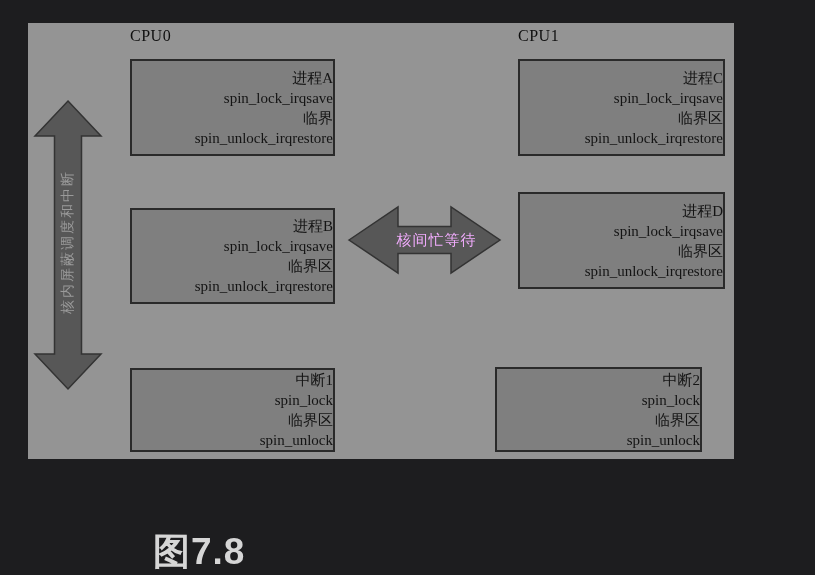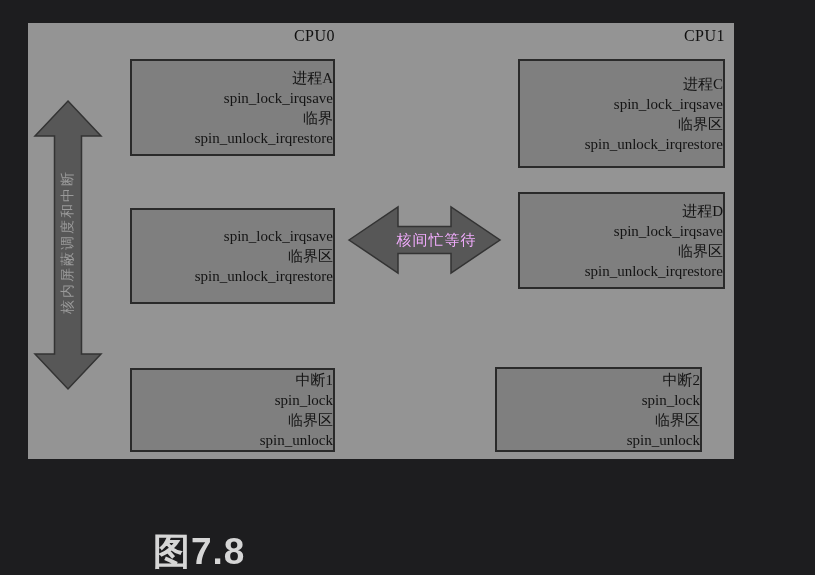--- a/index.html
+++ b/index.html
@@ -15,42 +15,42 @@
     position: absolute;
     left: 28px; top: 23px;
     width: 706px; height: 436px;
     background: #949494;
   }
   .cpu-label {
     position: absolute;
     top: 27px;
     font-size: 16px;
     color: #0f0f0f;
-    text-align: right;
+    text-align: left;
     letter-spacing: 0.5px;
   }
   .cpu0 { left: 130px; width: 205px; }
   .cpu1 { left: 518px; width: 207px; }
   .node {
     position: absolute;
     background: #7f7f7f;
     border: 2px solid #2a2a2a;
     color: #141414;
     font-size: 15px;
     line-height: 20px;
     display: flex;
     flex-direction: column;
     justify-content: center;
     align-items: center;
     text-align: right;
   }
   .box-a  { left: 130px; top: 59px;  width: 205px; height: 97px; }
   .box-b  { left: 130px; top: 208px; width: 205px; height: 96px; }
   .box-i1 { left: 130px; top: 368px; width: 205px; height: 84px; }
-  .box-c  { left: 518px; top: 59px;  width: 207px; height: 109px; }
+  .box-c  { left: 518px; top: 59px;  width: 207px; height: 97px; }
   .box-d  { left: 518px; top: 192px; width: 207px; height: 97px; }
   .box-i2 { left: 495px; top: 367px; width: 207px; height: 85px; }
   .node .ln { width: 100%; }
   svg.arrow { position: absolute; overflow: visible; }
   .v-arrow { left: 33px; top: 100px; }
   .h-arrow { left: 348px; top: 206px; }
   .arrow-shape { fill: #575757; stroke: #333333; stroke-width: 1.5; }
   .v-arrow-label {
     position: absolute;
     left: 68px; top: 242px;
@@ -96,20 +96,21 @@
 <div class="cpu-label cpu1">CPU1</div>
 
 <div class="node box-a">
   <div class="ln">进程A</div>
   <div class="ln">spin_lock_irqsave</div>
   <div class="ln">临界</div>
   <div class="ln">spin_unlock_irqrestore</div>
 </div>
 
 <div class="node box-b">
+  <div class="ln">进程B</div>
   <div class="ln">spin_lock_irqsave</div>
   <div class="ln">临界区</div>
   <div class="ln">spin_unlock_irqrestore</div>
 </div>
 
 <div class="node box-i1">
   <div class="ln">中断1</div>
   <div class="ln">spin_lock</div>
   <div class="ln">临界区</div>
   <div class="ln">spin_unlock</div>

